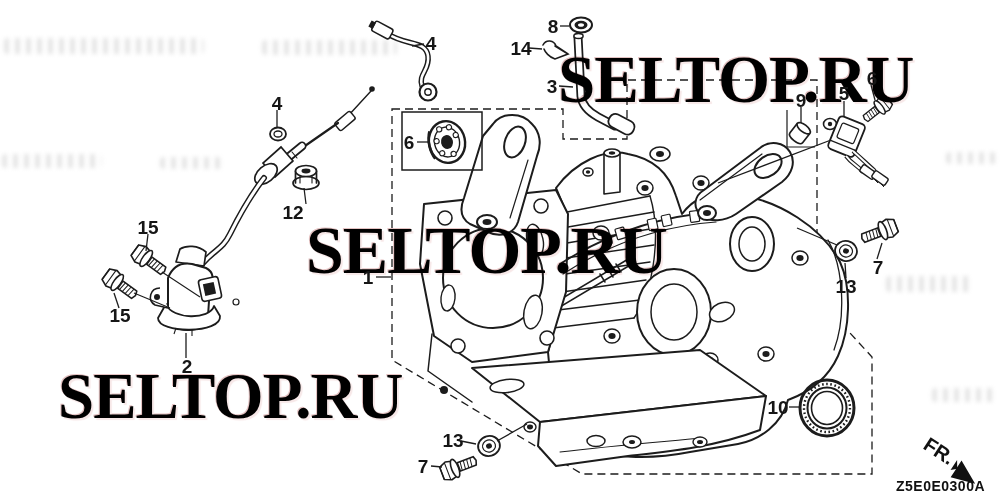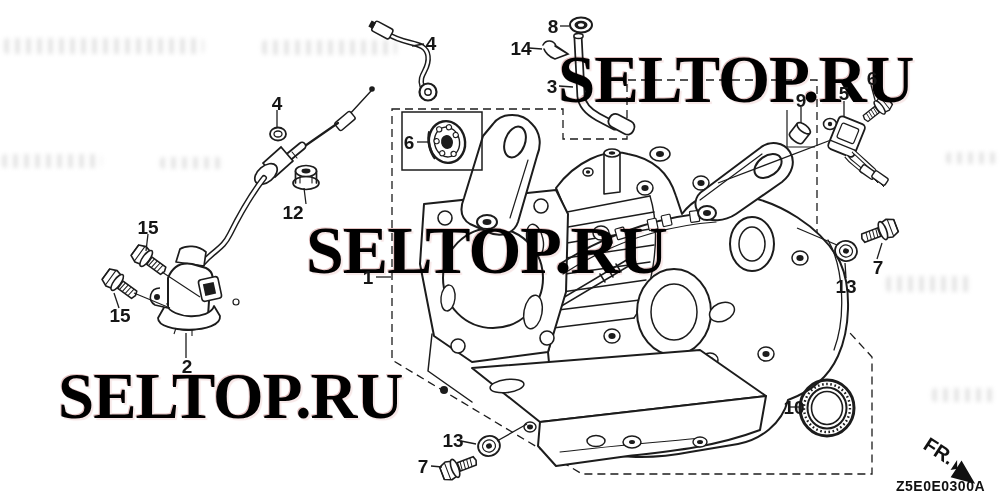--- a/index.html
+++ b/index.html
@@ -351,21 +351,21 @@
   <div class="callout" style="left:368px;top:277px;">1</div>
   <div class="callout" style="left:187px;top:366px;">2</div>
   <div class="callout" style="left:552px;top:86px;">3</div>
   <div class="callout" style="left:431px;top:43px;">4</div>
   <div class="callout" style="left:844px;top:93px;">5</div>
   <div class="callout" style="left:872px;top:78px;">6</div>
   <div class="callout" style="left:423px;top:466px;">7</div>
   <div class="callout" style="left:878px;top:267px;">7</div>
   <div class="callout" style="left:553px;top:26px;">8</div>
   <div class="callout" style="left:801px;top:100px;">9</div>
-  <div class="callout" style="left:778px;top:407px;margin-left:16px;">10</div>
+  <div class="callout" style="left:778px;top:407px;">10</div>
   <div class="callout" style="left:277px;top:103px;">4</div>
   <div class="callout" style="left:293px;top:212px;">12</div>
   <div class="callout" style="left:453px;top:440px;">13</div>
   <div class="callout" style="left:846px;top:286px;">13</div>
   <div class="callout" style="left:521px;top:48px;">14</div>
   <div class="callout" style="left:148px;top:227px;">15</div>
   <div class="callout" style="left:120px;top:315px;">15</div>
   <div class="callout" style="left:409px;top:142px;">6</div>
 
 </div>

